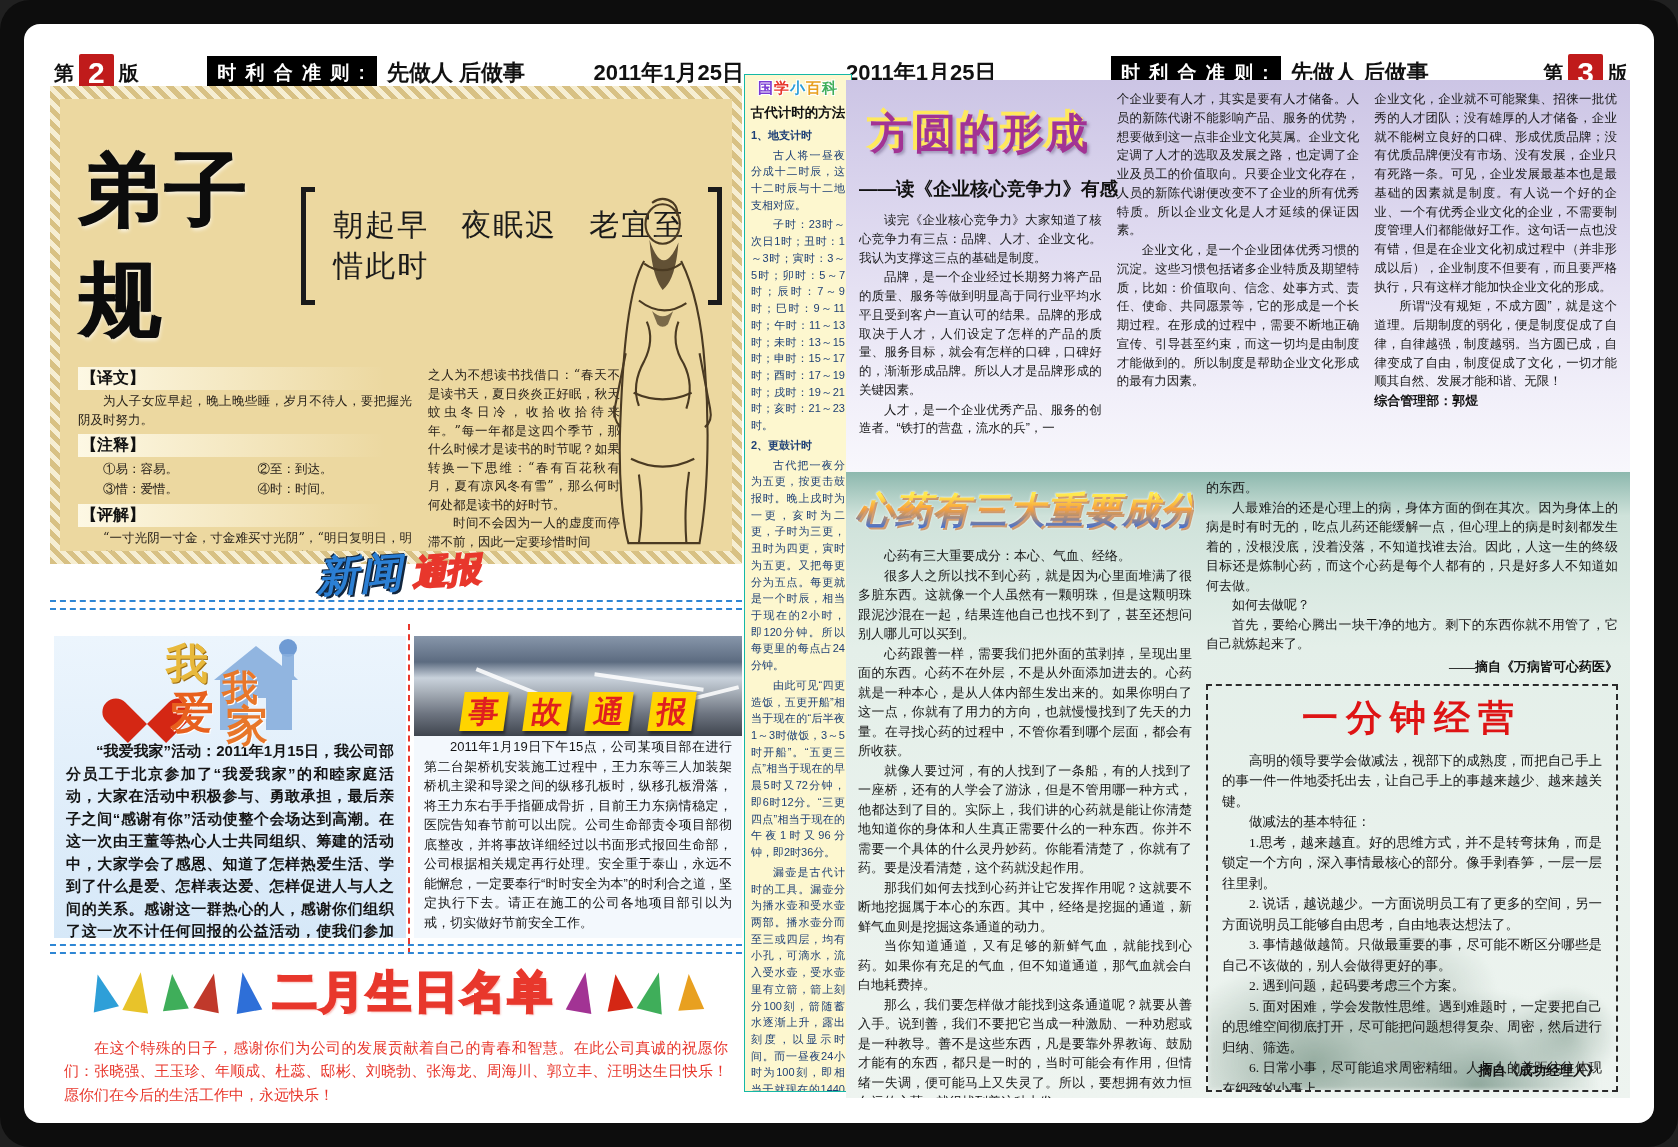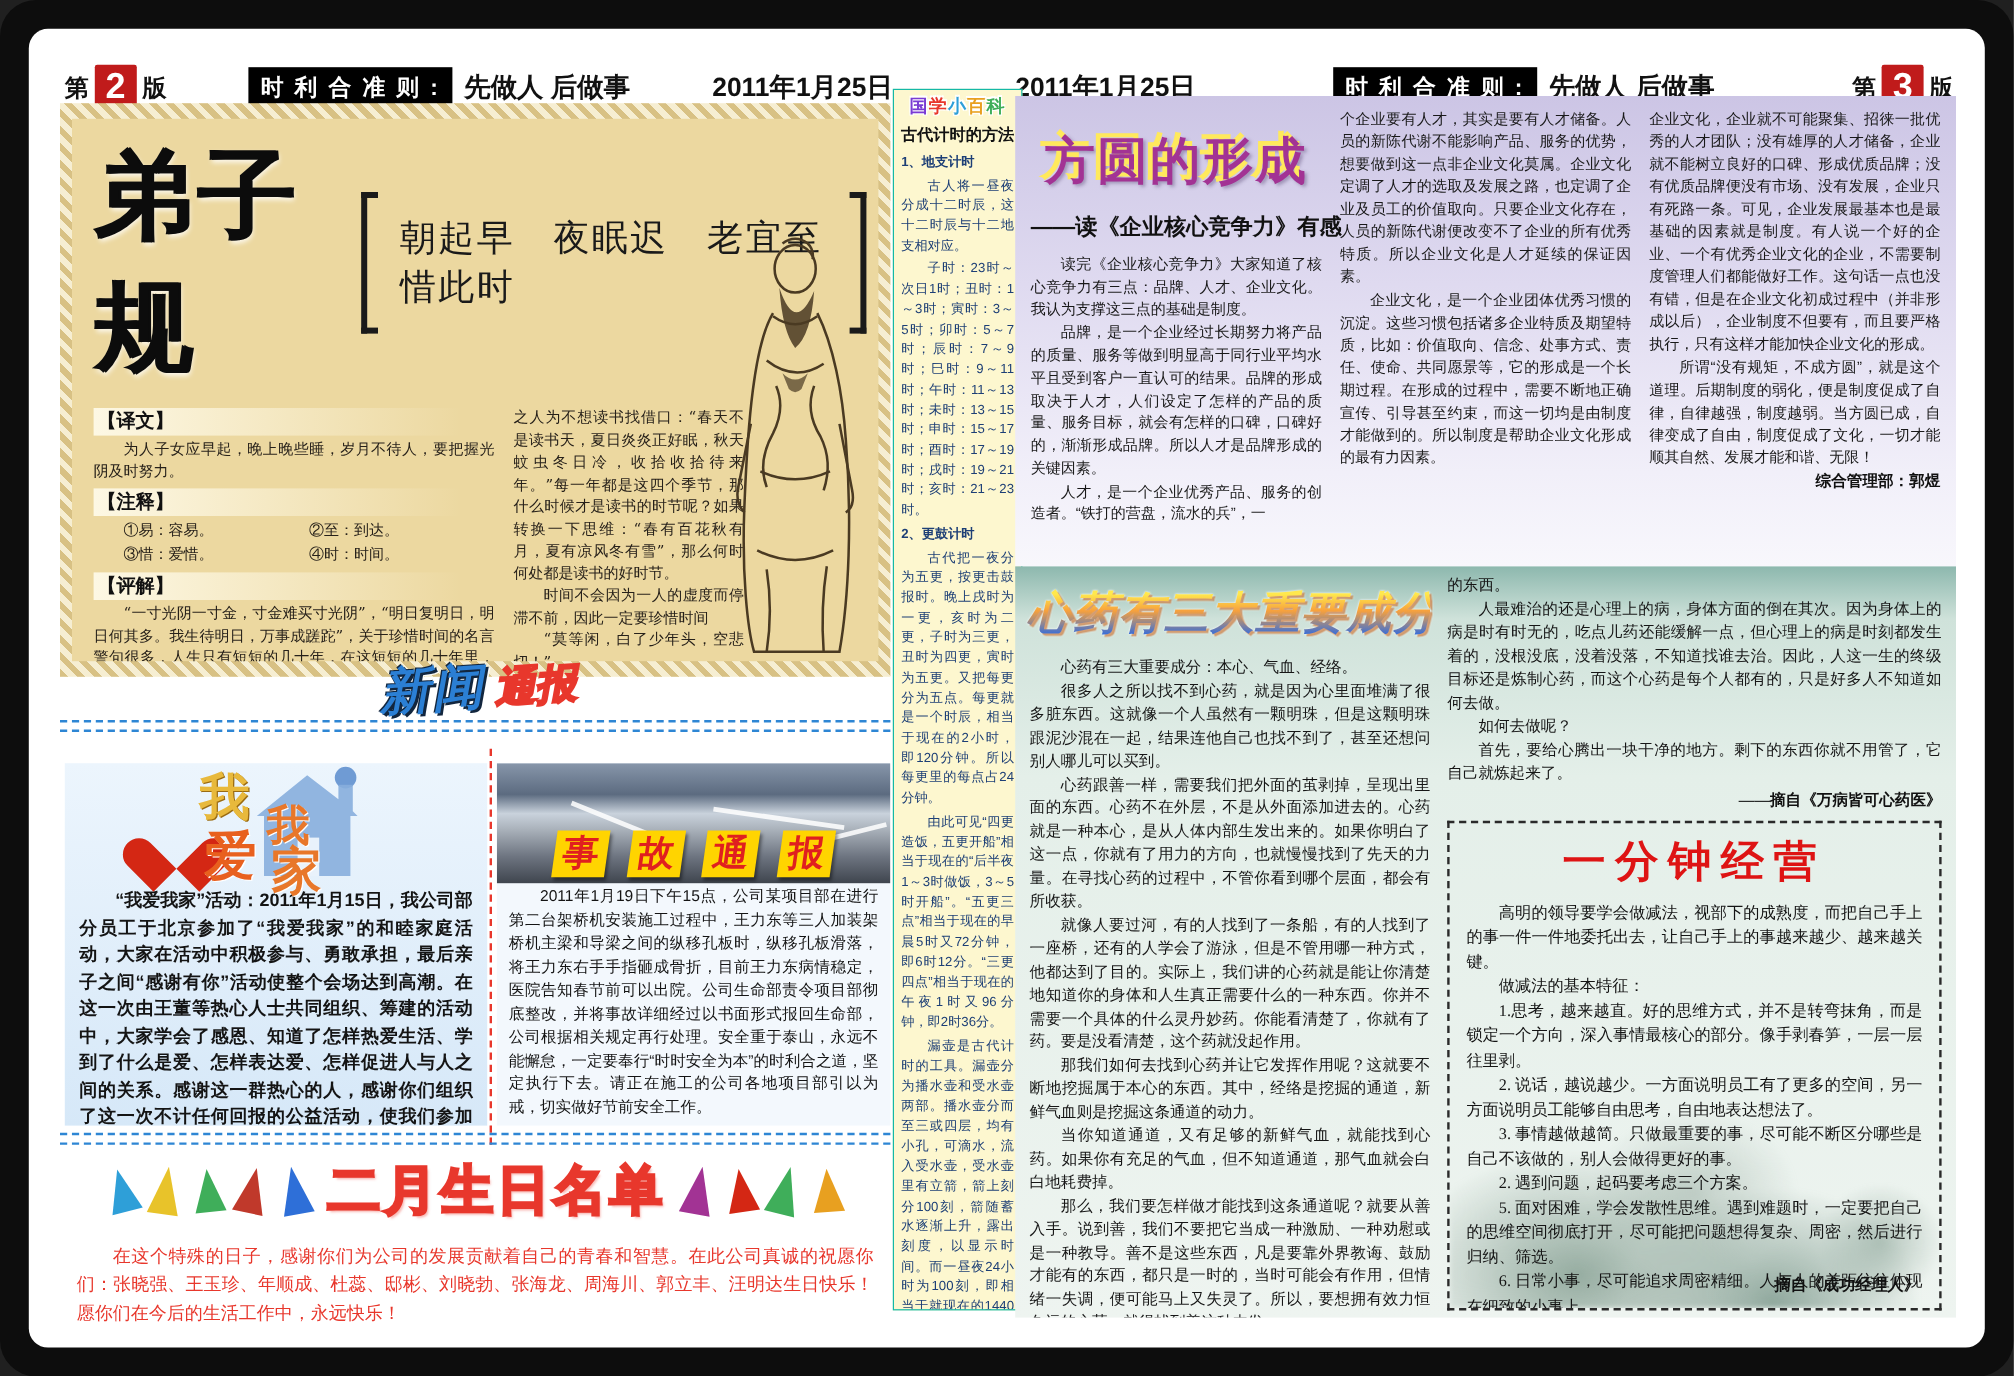--- a/index.html
+++ b/index.html
@@ -18,21 +18,21 @@
   .pgnum{display:inline-block;background:#c01b1b;color:#fff;font-size:30px;font-weight:900;line-height:38px;padding:0 9px;border-radius:2px;}
   .motto{display:flex;align-items:center;gap:10px;}
   .motto-box{background:#000000;color:#fff;font-weight:bold;font-size:19px;padding:4px 10px;letter-spacing:2px;}
   .motto-txt{font-weight:900;font-size:22px;color:#111;}
   .hdate{font-weight:900;font-size:22px;color:#111;}
   .rule{position:absolute;top:74px;height:5px;background:#b9b9b9;}
 
   
   .dz{left:26px;top:62px;width:692px;height:478px;background:repeating-linear-gradient(45deg,#d8c184 0 5px,#f6eed2 5px 10px);padding:13px 10px;box-sizing:border-box;}
   .dz-in{width:100%;height:100%;background:#ecd8a0;overflow:hidden;position:relative;font-family:"DejaVu Serif",serif;}
-  .dz-titlerow{display:flex;align-items:center;padding:10px 10px 2px 18px;}
+  .dz-titlerow{display:flex;align-items:center;padding:10px 10px 2px 18px;margin-top:27px;}
   .dz-title{font-size:82px;font-weight:900;color:#0c0c0c;letter-spacing:4px;text-shadow:2px 0 #0c0c0c, 2px 2px 4px rgba(255,255,255,.8);}
   .dz-brk{display:flex;align-items:center;margin-left:26px;gap:18px;}
   .brk{width:12px;height:108px;border:5px solid #1a1a1a;}
   .brk-l{border-right:none;}
   .brk-r{border-left:none;}
   .dz-sub{font-size:30px;color:#1a1a1a;letter-spacing:2px;word-spacing:18px;font-weight:500;}
   .dz-cols{display:flex;gap:16px;padding:4px 12px 10px 18px;}
   .dz-c1{width:334px;}
   .dz-c2{width:192px;}
   .dz-label{font-weight:bold;font-size:16px;color:#111;background:linear-gradient(90deg,#fdf8e4 0%,rgba(253,248,228,0) 92%);padding:1px 3px;margin:5px 0 2px;}
@@ -82,21 +82,21 @@
   .bd-title{font-size:44px;font-weight:900;letter-spacing:3px;color:#fff;-webkit-text-stroke:2.5px #e8372c;text-shadow:0 0 1px #e8372c,2px 2px 2px rgba(232,55,44,.35);white-space:nowrap;margin:0 4px;}
   .bd-body{margin-top:6px;padding:0 14px;font-size:15px;line-height:1.55;color:#e8372c;}
 
   
   .fy{left:822px;top:56px;width:784px;height:392px;background:linear-gradient(180deg,#ccc5e5 0%,#dfdaf0 40%,#f1eff9 80%,#f8f7fc 100%);overflow:hidden;}
   .fy-cols{display:flex;gap:15px;padding:10px 13px;}
   .fy-col{flex:1;min-width:0;}
   .fy-title{text-align:center;font-size:42px;font-weight:900;letter-spacing:2px;color:#a23394;text-shadow:-4px -4px 0 #ffe95c,2px 2px 3px rgba(60,40,90,.35);margin-top:16px;}
   .fy-sub{font-size:18.5px;font-weight:bold;color:#111;margin:14px 0 10px;white-space:nowrap;}
   .fy-p{font-size:12.5px;line-height:1.5;color:#191919;margin-bottom:1px;}
-  .sig{font-weight:bold;font-size:13px;color:#111;text-align:right;}
+  .sig{font-weight:bold;font-size:13px;color:#111;text-align:left;}
 
   
   .xy{left:822px;top:448px;width:784px;height:626px;background:linear-gradient(180deg,#8db8ae 0%,#cfe2da 7%,#e4efe9 28%,#eef4f0 100%);overflow:hidden;}
   .xy-wrap{display:flex;gap:14px;padding:6px 12px;}
   .xy-left{width:334px;}
   .xy-right{flex:1;min-width:0;font-family:Liberation Serif, serif;}
   .xy-title{font-size:37px;font-weight:900;font-style:italic;letter-spacing:1px;white-space:nowrap;margin:8px 0 10px -2px;color:#e89b2a;filter:drop-shadow(2px 2px 0 rgba(190,85,10,.55)) drop-shadow(0 0 1px #fff);}
   @supports (-webkit-background-clip:text){
     .xy-title{background:linear-gradient(180deg,#ffe84d 18%,#f7a13d 46%,#3a6fd8 85%);-webkit-background-clip:text;background-clip:text;color:transparent;}
   }

